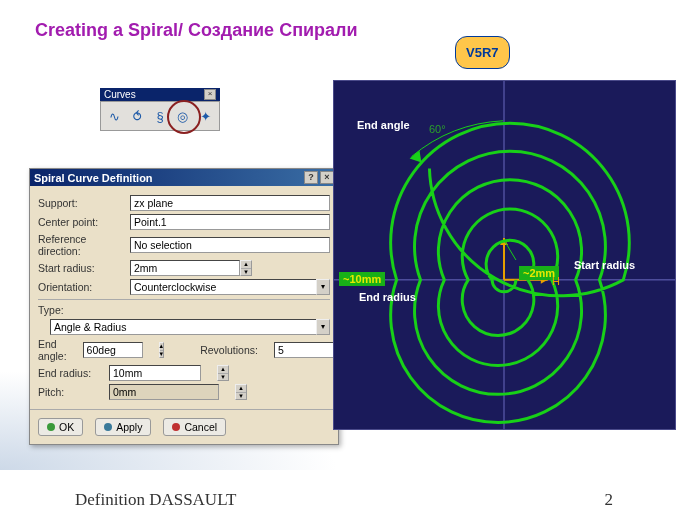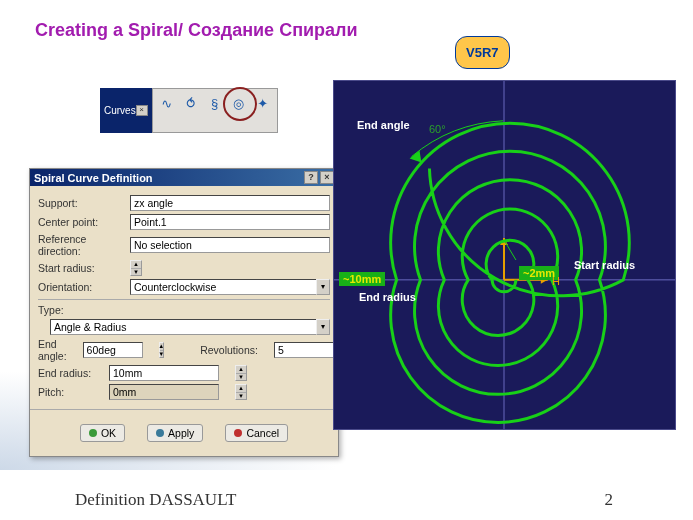--- a/index.html
+++ b/index.html
@@ -32,21 +32,21 @@
     font-size: 13px;
   }
   
   .toolbar {
     position: absolute;
     top: 88px;
     left: 100px;
     width: 120px;
     height: 45px;
     display: flex;
-    flex-direction: row;
+    flex-direction: column;
   }
   .toolbar-title {
     background: #0a246a;
     color: #fff;
     font-size: 10px;
     padding: 1px 4px;
     display: flex;
     justify-content: space-between;
     align-items: center;
   }
@@ -175,23 +175,23 @@
   .half-row {
     display: flex;
     align-items: center;
     margin: 3px 0;
     gap: 16px;
   }
   .half-row label { color:#333; font-size:10.5px; }
   .half-row .txt { width: 60px; flex: none; }
   .dialog-buttons {
     display: flex;
-    justify-content: center;
-    gap: 22px;
-    padding: 14px;
+    justify-content: flex-start;
+    gap: 12px;
+    padding: 8px;
     border-top: 1px solid #aaa;
     background: #eae0c8;
   }
   .dlg-btn {
     background: #eceae4;
     border: 1px solid #999;
     border-radius: 3px;
     padding: 2px 8px;
     font-size: 10.5px;
     display: flex;
@@ -280,32 +280,33 @@
   <div class="dialog-titlebar">
     <span>Spiral Curve Definition</span>
     <div class="dialog-ctrls">
       <div class="dialog-ctrl">?</div>
       <div class="dialog-ctrl">×</div>
     </div>
   </div>
   <div class="dialog-body">
     <div class="row">
       <label>Support:</label>
-      <div class="txt">zx angle</div>
+      <div class="txt">zx plane</div>
     </div>
     <div class="row">
       <label>Center point:</label>
       <div class="txt">Point.1</div>
     </div>
     <div class="row">
       <label>Reference direction:</label>
       <div class="txt">No selection</div>
     </div>
     <div class="row">
       <label>Start radius:</label>
+      <div class="txt" style="flex:none;width:110px">2mm</div>
       <div class="spin">
           <div>▴</div>
           <div>▾</div>
         </div>
     </div>
     <div class="row">
       <label>Orientation:</label>
       <div class="combo">
         <div class="txt">Counterclockwise</div>
         <div class="combo-btn">▾</div>
@@ -330,21 +331,21 @@
         </div>
       <label style="width:60px;margin-left:20px">Revolutions:</label>
       <div class="txt">5</div>
       <div class="spin">
           <div>▴</div>
           <div>▾</div>
         </div>
     </div>
     <div class="half-row">
       <label style="width:55px">End radius:</label>
-      <div class="txt" style="width:110px">10mm</div>
+      <div class="txt" style="width:92px">10mm</div>
       <div class="spin">
           <div>▴</div>
           <div>▾</div>
         </div>
     </div>
     <div class="half-row">
       <label style="width:55px">Pitch:</label>
       <div class="txt" style="width:110px;background:#ddd4bc">0mm</div>
       <div class="spin">
           <div>▴</div>

